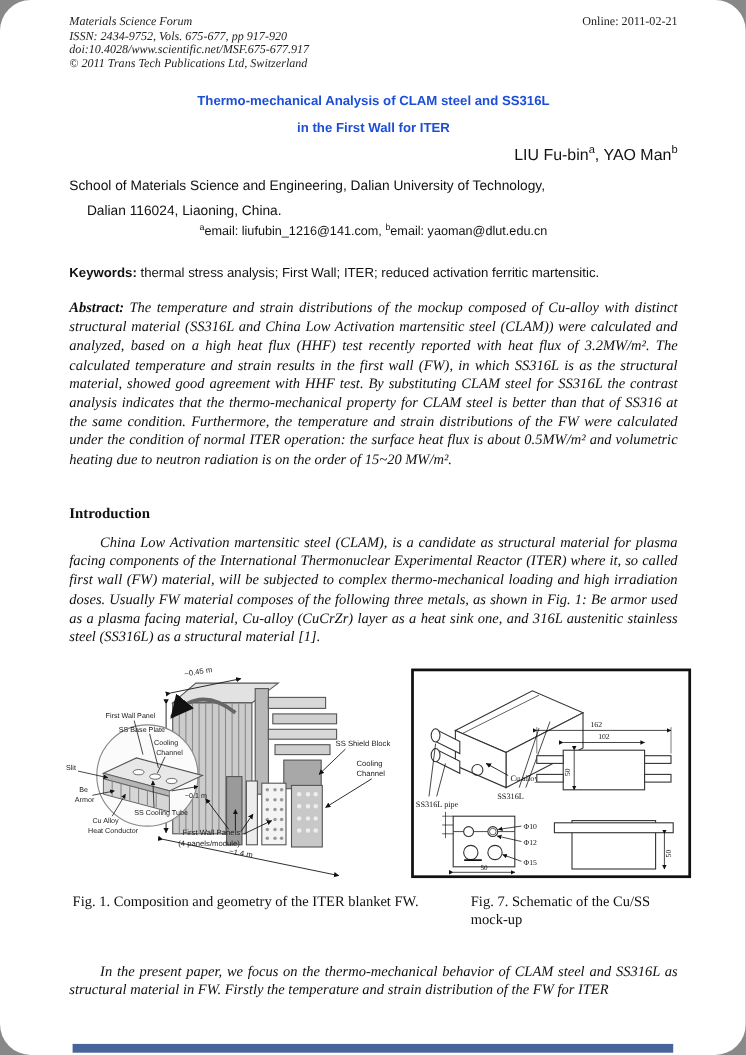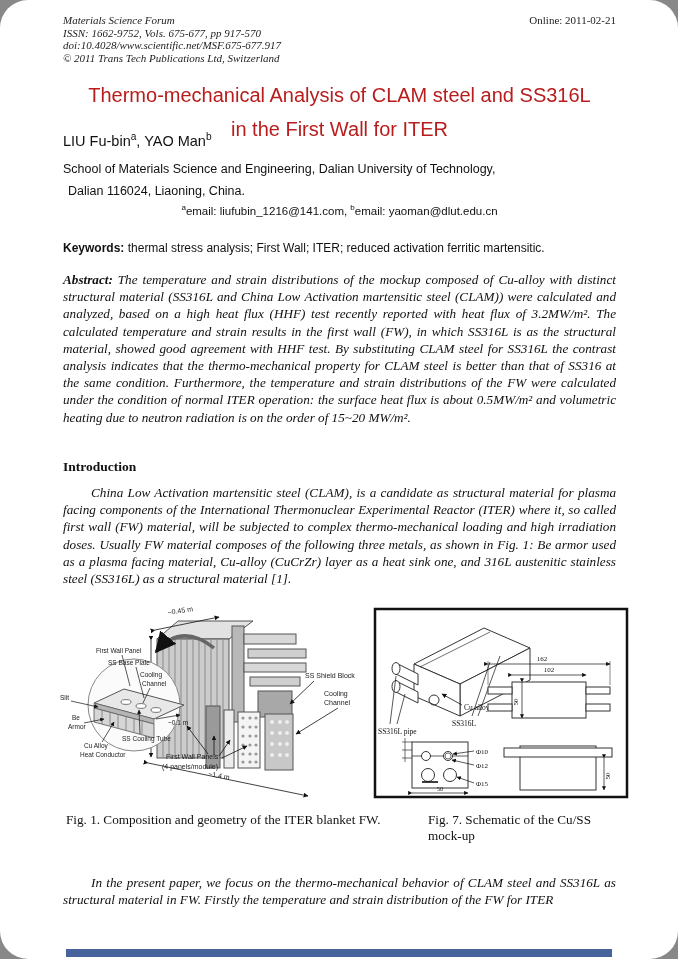--- a/index.html
+++ b/index.html
@@ -5,22 +5,22 @@
   * { margin:0; padding:0; box-sizing:border-box; }
   html,body { background:#888; }
   .page {
     position:relative; width:678px; height:959px; background:#ffffff;
     margin:0 auto; overflow:hidden;
     font-family:"Liberation Serif", serif; color:#111;border-radius:28px;
   }
   .abs { position:absolute; }
   .hdr { font-style:italic; font-size:11px; line-height:12.5px; color:#222; }
   .hdr-right { font-size:11px; color:#222; }
-  .title { font-family:"Liberation Sans", sans-serif; font-weight:normal; font-size:20px; text-align:center; color:#b91c1c; }
-  .authors { font-family:"Liberation Sans", sans-serif; font-size:14.5px; text-align:left; }
+  .title { font-family:"Liberation Sans", sans-serif; font-weight:bold; font-size:12px; text-align:center; color:#1d4ed8; }
+  .authors { font-family:"Liberation Sans", sans-serif; font-size:14.5px; text-align:right; }
   .affil { font-family:"Liberation Sans", sans-serif; font-size:12.5px; text-align:left; }
   .emails { font-family:"Liberation Sans", sans-serif; font-size:11.5px; text-align:center; }
   .keywords { font-family:"Liberation Sans", sans-serif; font-size:12px; }
   .keywords b { font-weight:bold; }
   .body-text { font-size:13.2px; line-height:17.2px; text-align:justify; color:#101010;font-style:italic; }
   .body-text .lead { font-weight:bold; }
   .indent { text-indent:28px; }
   .section-head { font-size:13.5px; font-weight:bold; }
   .caption { font-size:13.2px; }
   sup { font-size:70%; vertical-align:super; line-height:0; }
@@ -28,37 +28,37 @@
   .fig2svg text { font-family:"Liberation Serif", serif; fill:#111; }
   .footerbar { background:#46639c; }
 </style>
 </head>
 <body>
 
 <div class="page">
 
   <div class="abs hdr" style="left:63px; top:14px; width:420px;">
     <div>Materials Science Forum</div>
-    <div>ISSN: 1662-9752, Vols. 675-677, pp 917-570</div>
+    <div>ISSN: 2434-9752, Vols. 675-677, pp 917-920</div>
     <div>doi:10.4028/www.scientific.net/MSF.675-677.917</div>
     <div>© 2011 Trans Tech Publications Ltd, Switzerland</div>
   </div>
   <div class="abs hdr-right" style="right:62px; top:14px;">Online: 2011-02-21</div>
 
   <div class="abs title" style="left:63px; top:84px; width:553px;">
     <div>Thermo-mechanical Analysis of CLAM steel and SS316L</div>
     <div style="margin-top:11px;">in the First Wall for ITER</div>
   </div>
 
   <div class="abs authors" style="left:63px; top:133px; width:553px;">
     <span>LIU Fu-bin</span><sup>a</sup><span>, </span><span>YAO Man</span><sup>b</sup>
   </div>
 
   <div class="abs affil" style="left:63px; top:162px; width:553px;">School of Materials Science and Engineering, Dalian University of Technology,</div>
-  <div class="abs affil" style="left:68px; top:184px; width:553px;">Dalian 116024, Liaoning, China.</div>
+  <div class="abs affil" style="left:79px; top:184px; width:553px;">Dalian 116024, Liaoning, China.</div>
 
   <div class="abs emails" style="left:63px; top:205px; width:553px;">
     <sup>a</sup><span>email: liufubin_1216@141.com, </span><sup>b</sup><span>email: yaoman@dlut.edu.cn</span>
   </div>
 
   <div class="abs keywords" style="left:63px; top:241px; width:553px;">
     <b>Keywords:</b><span> thermal stress analysis; First Wall; ITER; reduced activation ferritic martensitic.</span>
   </div>
 
   <div class="abs body-text" style="left:63px; top:271px; width:553px;">

